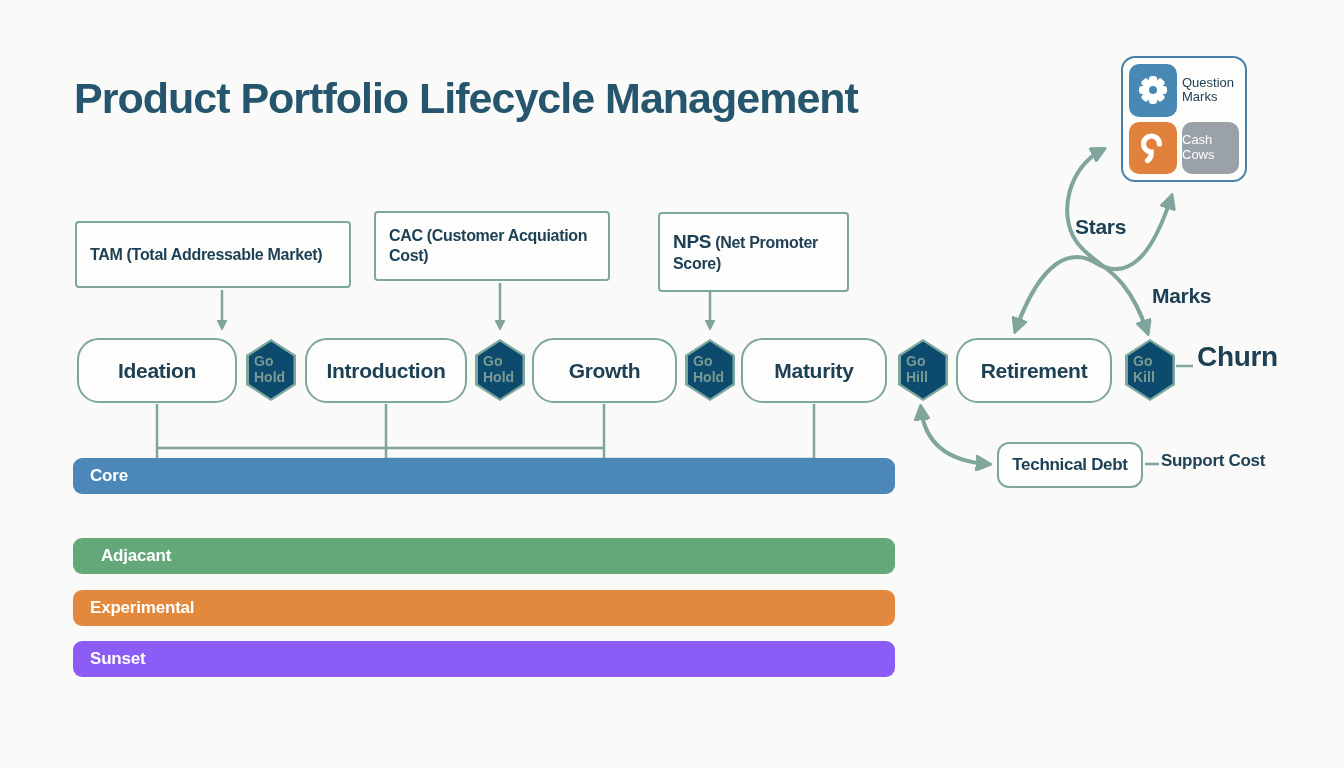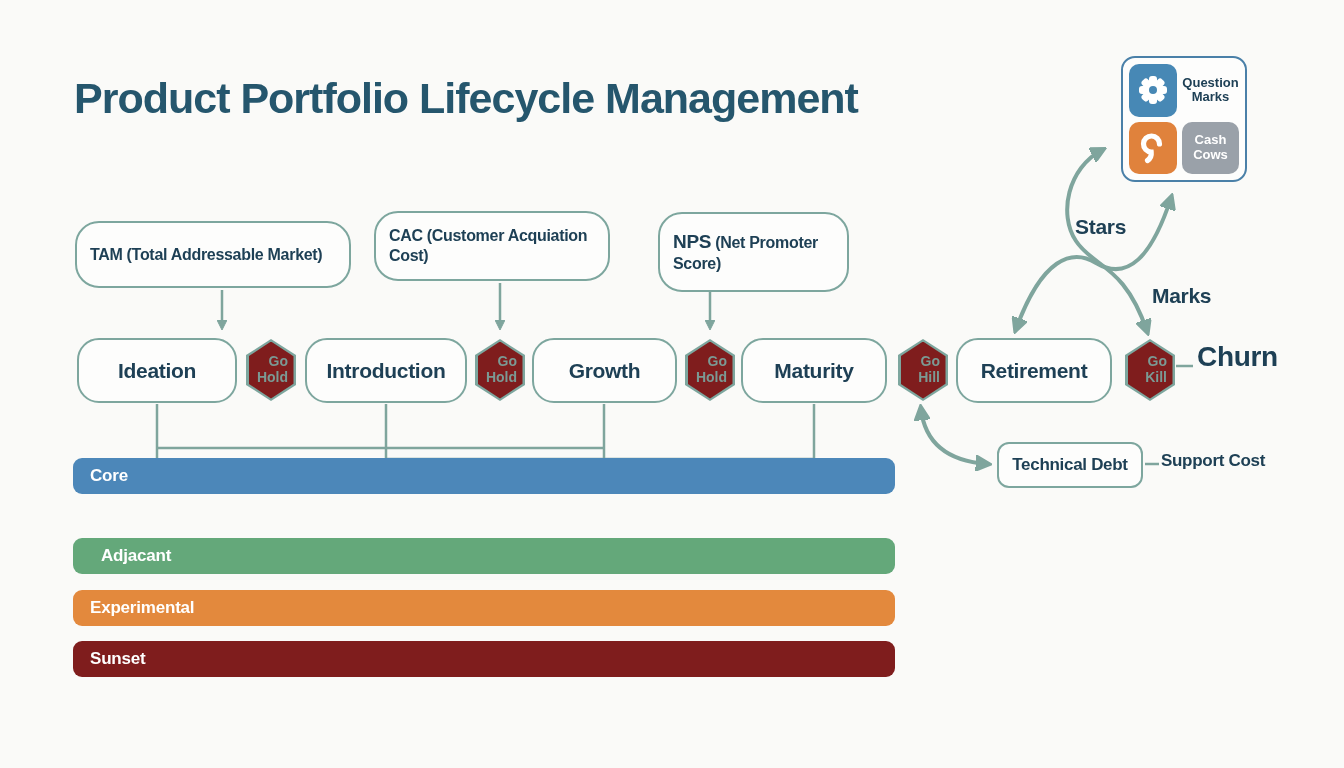--- a/index.html
+++ b/index.html
@@ -18,44 +18,44 @@
   svg.connectors path.thin{stroke-width:2.5;}
   svg.connectors path.thick{stroke-width:4;}
   #ah-head{fill:var(--c-connector,#7fa59d);}
 
   .box{
     position:absolute;z-index:2;background:#fdfdfc;
     border:2.5px solid var(--c-box-border,#7da69e);
     color:var(--c-text,#1e4055);font-weight:700;letter-spacing:-0.3px;
     box-sizing:border-box;display:flex;align-items:center;
   }
-  .kpi{border-radius:24px;padding:8px 13px;font-size:16px;line-height:1.25;}
+  .kpi{border-radius:4px;padding:8px 13px;font-size:16px;line-height:1.25;}
   .kpi .abbr{font-weight:800;margin-right:4px;}
   .kpi.nps .abbr{font-size:19px;}
   .kpi-tam{left:75px;top:221px;width:276px;height:67px;}
   .kpi-tam .label{white-space:nowrap;}
   .kpi-cac{left:374px;top:211px;width:236px;height:70px;}
   .kpi-nps{left:643px;top:212px;width:191px;height:80px;margin-left:15px;}
 
   .stage{
     top:338px;height:65px;border-radius:22px;justify-content:center;
     font-size:21px;font-weight:800;text-align:center;
   }
   .stage-0{left:77px;width:160px;}
   .stage-1{left:305px;width:162px;}
   .stage-2{left:532px;width:145px;}
   .stage-3{left:741px;width:146px;}
   .stage-4{left:956px;width:156px;}
 
   .hex{position:absolute;top:339px;width:50px;height:62px;z-index:2;
     background:var(--c-box-border,#7da69e);
     clip-path:polygon(50% 0,100% 26%,100% 74%,50% 100%,0 74%,0 26%);}
-  .hex .inner{position:absolute;inset:2.5px;background:#7f1d1d;
+  .hex .inner{position:absolute;inset:2.5px;background:#0c4a6e;
     clip-path:polygon(50% 0,100% 26%,100% 74%,50% 100%,0 74%,0 26%);
-    display:flex;align-items:center;justify-content:center;text-align:right;}
+    display:flex;align-items:center;justify-content:center;text-align:left;}
   .hex .gate-label{font-size:14px;font-weight:700;line-height:1.12;
     color:var(--c-gate-text,#7b9a94);width:34px;}
   .hex-0{left:246px;} .hex-1{left:475px;} .hex-2{left:685px;}
   .hex-3{left:898px;} .hex-4{left:1125px;}
 
   .bar{position:absolute;left:73px;width:822px;height:36px;border-radius:9px;
     z-index:2;display:flex;align-items:center;padding-left:17px;box-sizing:border-box;
     color:#ffffff;font-size:17px;font-weight:800;letter-spacing:-0.2px;}
   .bar-0{top:458px;} .bar-1{top:538px;} .bar-2{top:590px;} .bar-3{top:641px;}
 
@@ -68,22 +68,22 @@
   .note-dogs{left:1152px;top:284px;font-size:21px;}
   .note-churn{left:1197px;top:341px;font-size:28px;}
   .note-support{left:1161px;top:451px;font-size:17px;}
 
   .matrix{position:absolute;left:1121px;top:56px;width:126px;height:126px;z-index:2;
     background:#fdfdfc;border:2.5px solid var(--c-matrix-border,#4a80a8);
     border-radius:14px;box-sizing:border-box;
     display:grid;grid-template-columns:48px 1fr;grid-template-rows:1fr 1fr;
     gap:5px;padding:6px;}
   .tile{border-radius:10px;display:flex;align-items:center;justify-content:center;position:relative;}
-  .cell-text{display:flex;align-items:center;justify-content:center;text-align:center;
-    font-size:13px;font-weight:700;line-height:1.12;color:var(--c-text,#1e4055);}
+  .cell-text{display:flex;align-items:center;justify-content:center;text-align:left;
+    font-size:13px;font-weight:400;line-height:1.12;color:var(--c-text,#1e4055);}
   .tile .cell-white{color:#ffffff;}
   .gear{position:relative;width:30px;height:30px;}
   .gear .bar9{position:absolute;left:50%;top:50%;width:28px;height:8px;
     margin:-4px 0 0 -14px;background:#fff;border-radius:3px;}
   .gear .r45{transform:rotate(45deg);} .gear .r90{transform:rotate(90deg);} .gear .r135{transform:rotate(135deg);}
   .gear .core{position:absolute;left:50%;top:50%;width:19px;height:19px;margin:-9.5px 0 0 -9.5px;
     border-radius:50%;background:#fff;}
   .gear .hole{position:absolute;left:50%;top:50%;width:8px;height:8px;margin:-4px 0 0 -4px;
     border-radius:50%;background:var(--c-tile-blue,#4788b5);}
 </style>
@@ -154,21 +154,21 @@
   </div>
   <div class="hex hex-4">
     <div class="inner">
         <div class="gate-label">Go Kill</div>
       </div>
   </div>
 
   <div class="bar bar-0" style="background: rgb(76, 135, 185);">Core</div>
   <div class="bar bar-1" style="background: rgb(100, 168, 122); padding-left: 28px;">Adjacant</div>
   <div class="bar bar-2" style="background: rgb(227, 137, 61);">Experimental</div>
-  <div class="bar bar-3" style="background: #7f1d1d;">Sunset</div>
+  <div class="bar bar-3" style="background: #8b5cf6;">Sunset</div>
 
   <div class="box td-box">Technical Debt</div>
 
   <div class="matrix">
     <div class="tile" style="background: rgb(71, 136, 181);">
       <div class="gear">
         <div class="bar9"></div>
         <div class="bar9 r45"></div>
         <div class="bar9 r90"></div>
         <div class="bar9 r135"></div>

